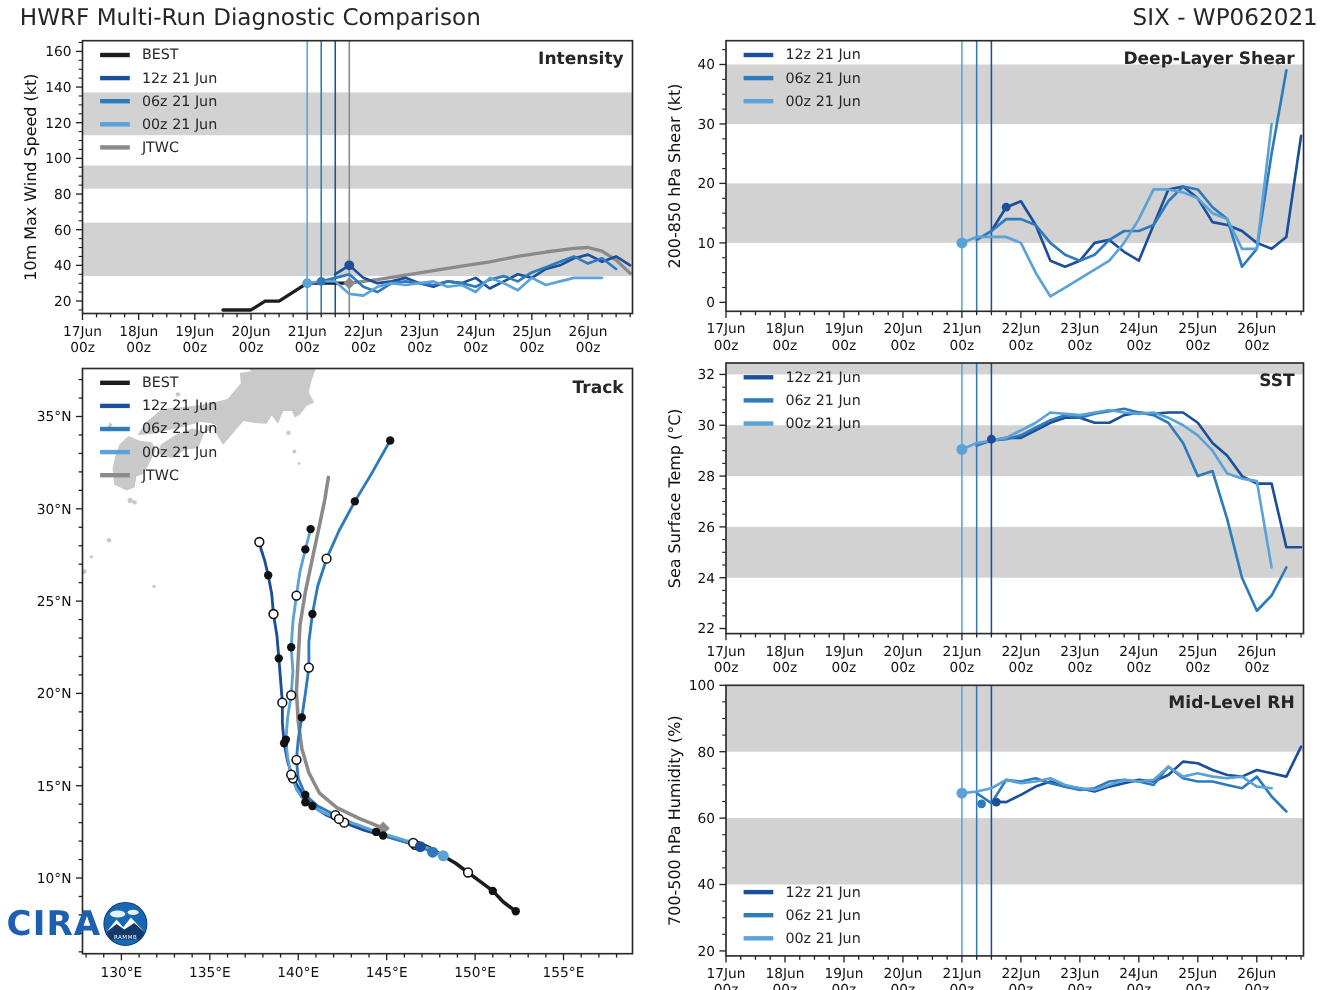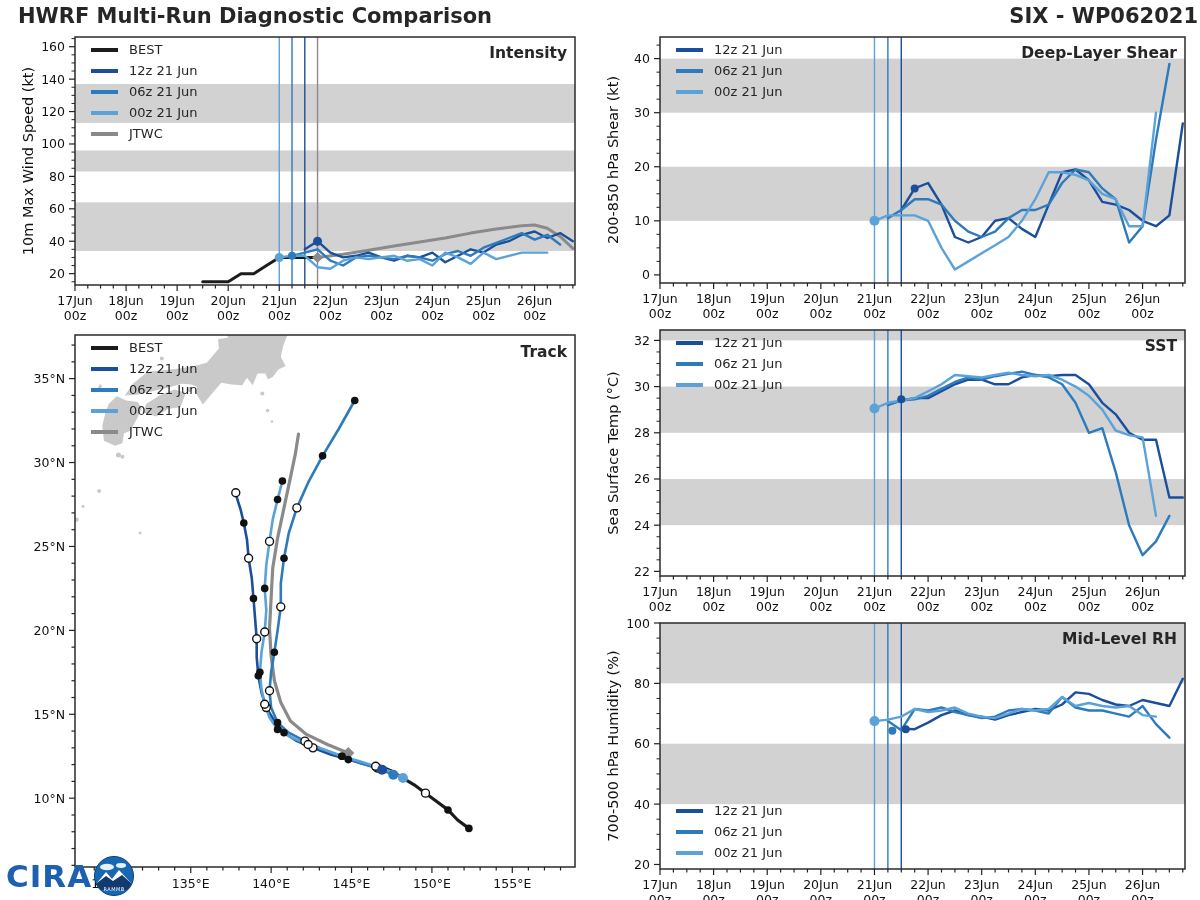--- a/index.html
+++ b/index.html
@@ -1,21 +1,21 @@
 <!DOCTYPE html>
 <html><head>
 <meta charset="utf-8">
 <style>
   html,body{margin:0;padding:0;background:#ffffff;}
   body{width:1200px;height:900px;position:relative;font-family:"DejaVu Sans",sans-serif;overflow:hidden;}
-  .hdr{position:absolute;top:4px;font-size:21px;font-weight:bold;color:#262626;white-space:nowrap;}
+  .hdr{position:absolute;top:4px;font-size:21px;font-weight:normal;color:#262626;white-space:nowrap;}
   #hdr-left{left:18px;}
   #hdr-right{right:2px;}
   #figure{position:absolute;left:0;top:0;}
-  .logo{position:absolute;left:6px;top:856px;display:flex;align-items:center;gap:2px;}
+  .logo{position:absolute;left:6px;top:820px;display:flex;align-items:center;gap:2px;}
   .cira-text{font-size:31px;font-weight:800;color:#1d5fb0;letter-spacing:1px;line-height:1;}
   .badge{width:38px;height:38px;border-radius:50%;background:#1668b2;position:relative;overflow:hidden;border:1px solid #0d3d75;}
   .badge svg{position:absolute;left:0;top:0;}
   .badge .rammb{position:absolute;left:0;right:0;bottom:3px;text-align:center;font-size:5px;color:#ffffff;letter-spacing:.5px;}
 </style>
 </head>
 <body>
 
 <div class="hdr" id="hdr-left">HWRF Multi-Run Diagnostic Comparison</div>
 <div class="hdr" id="hdr-right">SIX - WP062021</div>

